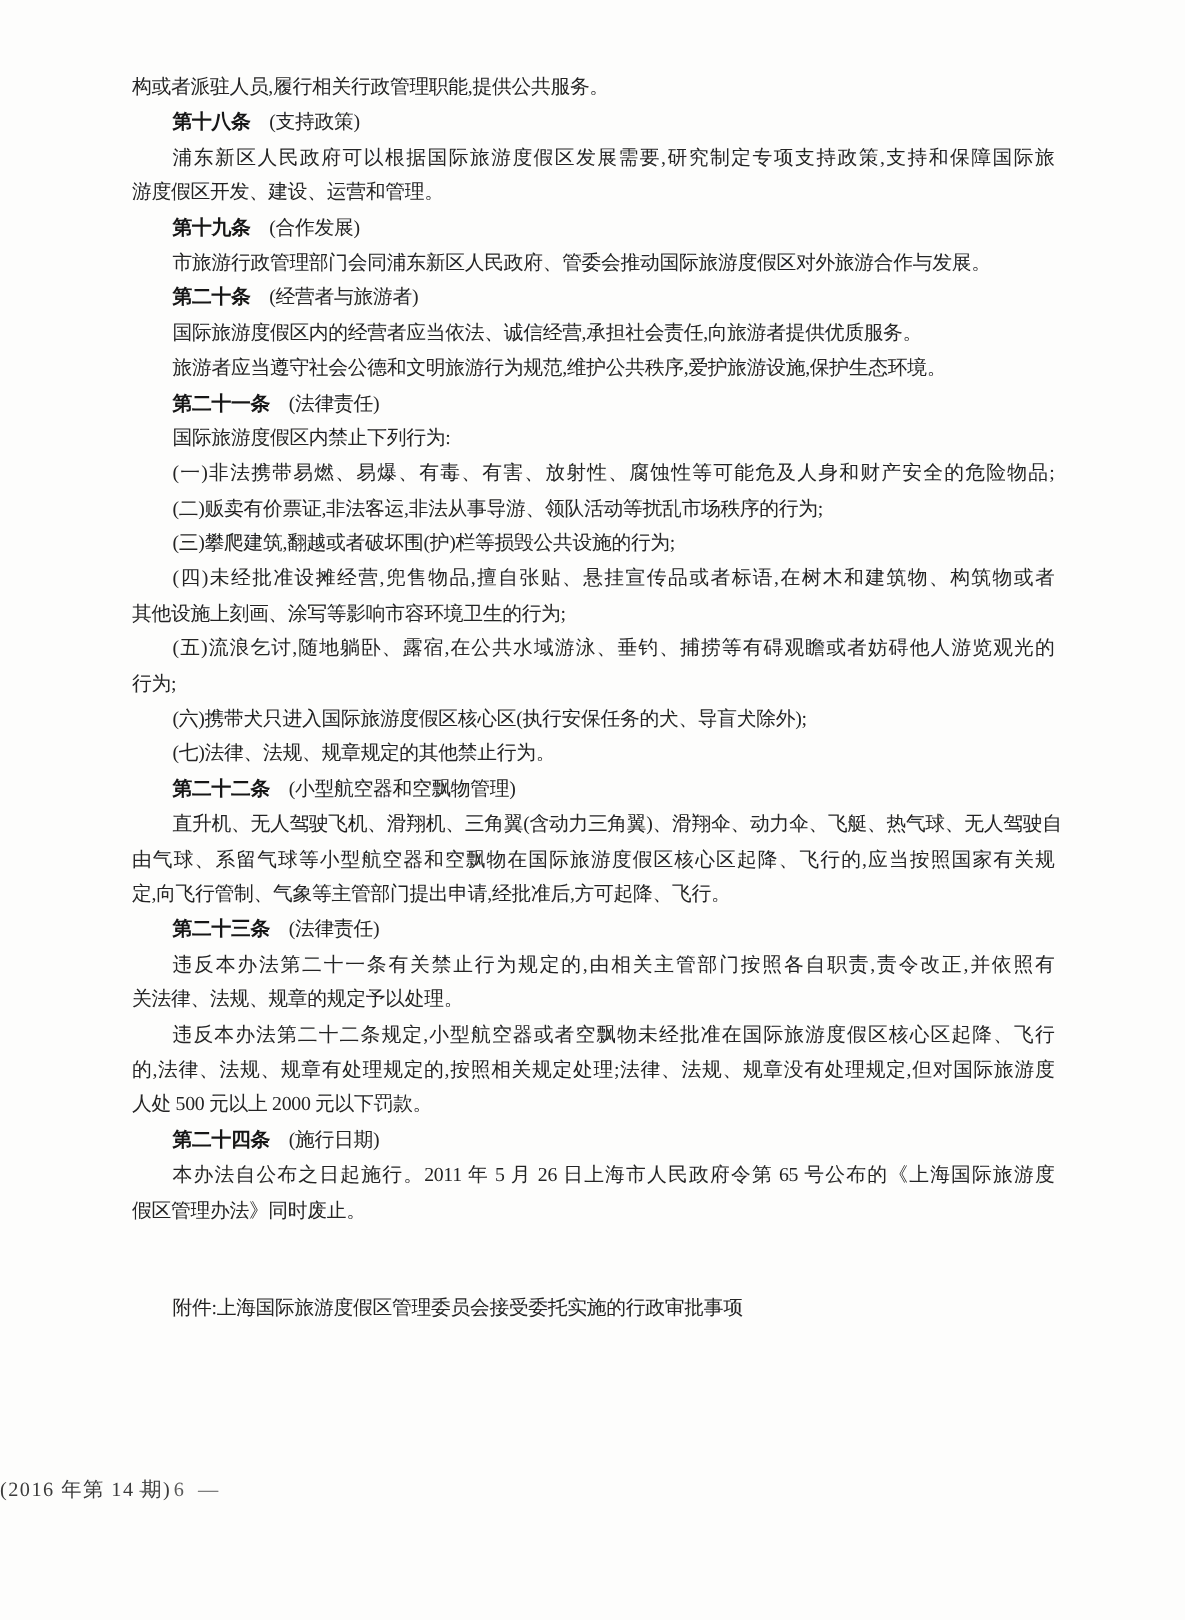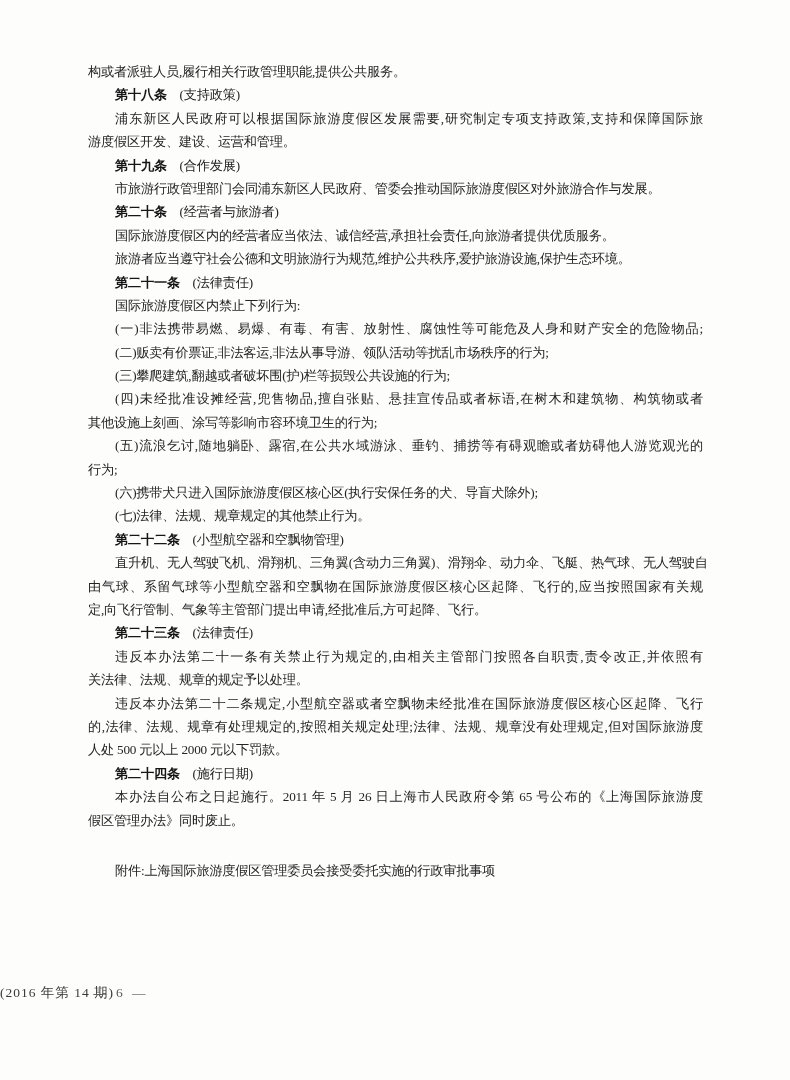--- a/index.html
+++ b/index.html
@@ -15,21 +15,21 @@
     font-family: "Liberation Serif", "DejaVu Serif", serif;
     overflow: hidden;
   }
   .page {
     position: absolute;
     inset: 0;
   }
   .doc {
     position: absolute;
     left: 88px;
-    top: 60px;
+    top: 46px;
     width: 615px;
     font-size: 13.2px;
     letter-spacing: -0.2px;
   }
   .line {
     height: 23.4px;
     line-height: 23.4px;
     white-space: nowrap;
   }
   .indent {
@@ -41,21 +41,21 @@
     text-justify: inter-character;
   }
   .art-num {
     font-weight: 700;
     color: #161616;
   }
   .art-title {
     margin-left: 0.95em;
   }
   .attachment {
-    margin-top: 27px;
+    margin-top: 42px;
   }
   .footer {
     position: absolute;
     top: 982px;
     left: 0;
     width: 790px;
     height: 22px;
     font-size: 13.5px;
     line-height: 22px;
   }

